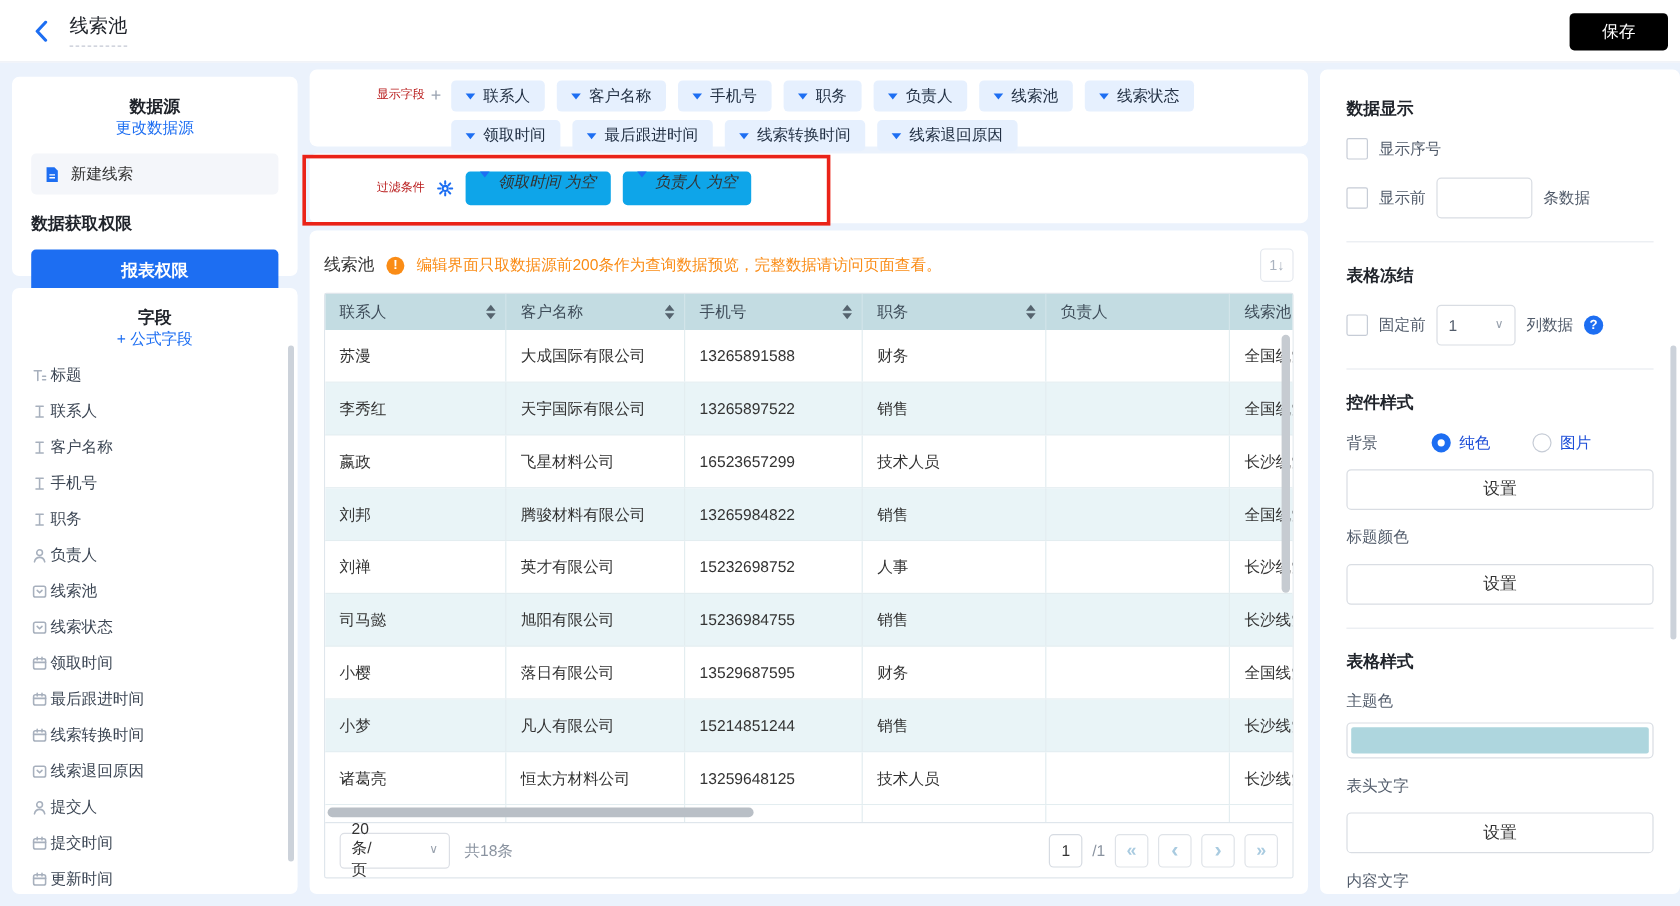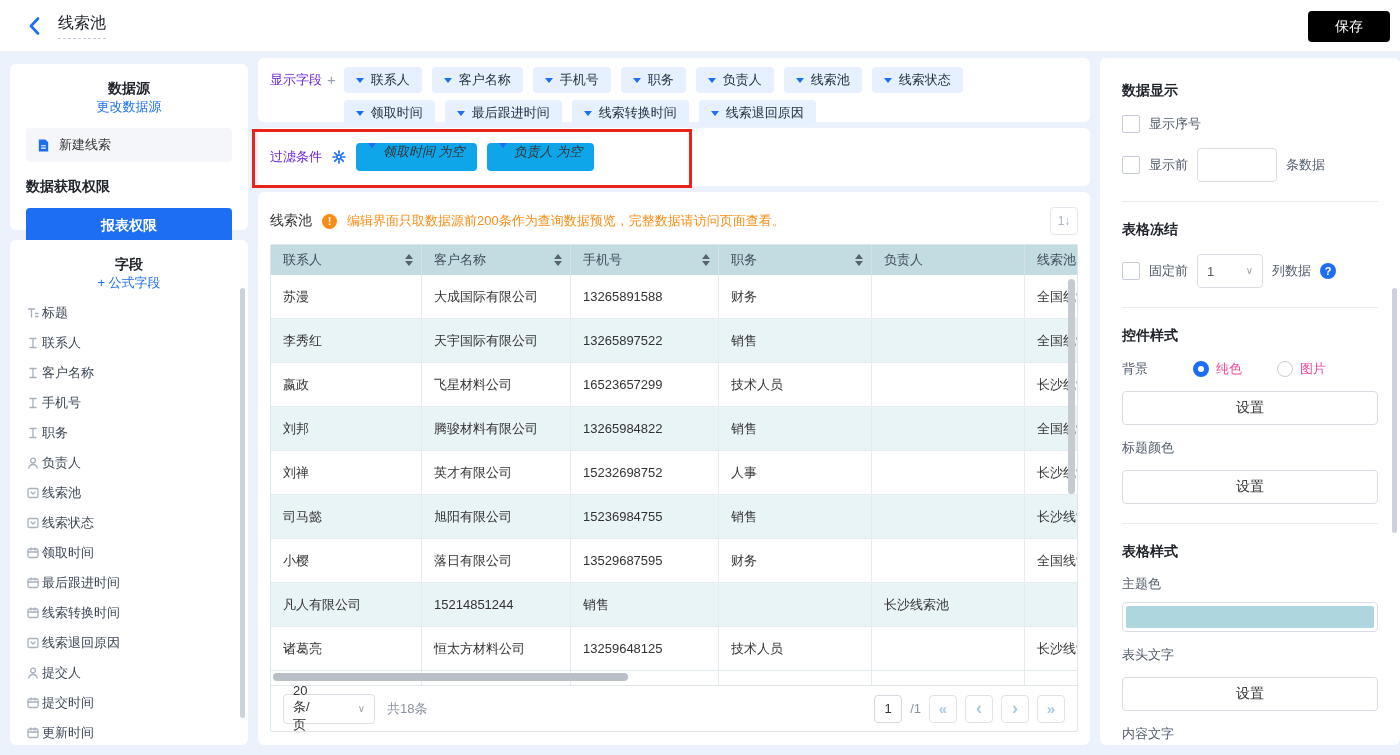--- a/index.html
+++ b/index.html
@@ -26,21 +26,21 @@
   .card-fields{left:10px;top:240px;width:238px;height:505px;padding:16px;overflow:hidden;}
   .field-list{margin-top:6px;}
   .field-item{height:30px;display:flex;align-items:center;gap:2px;cursor:pointer;}
   .ficon{width:14px;height:14px;display:flex;align-items:center;}
   .flabel{font-size:13px;color:#3c4654;}
   .vscroll{position:absolute;border-radius:3px;background:#ccd2da;}
   .fields-scroll{right:3px;top:48px;width:5px;height:430px;}
 
   
   .card-chips{left:258px;top:58px;width:832px;height:64px;padding:9px 12px;display:flex;align-items:flex-start;}
-  .sec-label{font-size:13px;color:#6d28d9;line-height:26px;white-space:nowrap;}
+  .sec-label{font-size:10px;color:#b91c1c;line-height:26px;white-space:nowrap;margin-left:44px;}
   .add-plus{color:#99a2b0;font-size:15px;line-height:26px;margin:0 8px 0 5px;cursor:pointer;}
   .chips-wrap{display:flex;flex-wrap:wrap;gap:7px 10px;width:700px;}
   .chip{height:26px;background:#e6f0fe;border-radius:4px;display:flex;align-items:center;padding:0 12px;gap:7px;cursor:pointer;}
   .chip .lbl{font-size:13px;color:#223044;white-space:nowrap;}
   .caret{width:0;height:0;border-left:4px solid transparent;border-right:4px solid transparent;border-top:5px solid #1d6ef2;}
 
   .card-filter{left:258px;top:128px;width:832px;height:58px;padding:0 12px;display:flex;align-items:center;gap:10px;}
   .fchip{height:28px;background:#0ea5e9;border-radius:4px;display:flex;align-items:flex-start;padding:0 12px;gap:7px;cursor:pointer;font-style:italic;}
   .fchip .lbl{font-size:13px;color:#333;white-space:nowrap;}
   .gear{display:flex;align-items:center;cursor:pointer;}
@@ -96,21 +96,21 @@
   .r-lbl{font-size:13px;color:#525c6b;}
   .cb{width:16px;height:16px;border:1px solid #c6ccd6;border-radius:2px;background:#fff;flex:none;cursor:pointer;}
   .num-input{width:80px;height:34px;border:1px solid #d9dde3;border-radius:4px;box-sizing:border-box;font-size:13px;padding:0 8px;color:#333;outline:none;}
   .mini-select{width:66px;height:34px;border:1px solid #d9dde3;border-radius:4px;box-sizing:border-box;display:flex;align-items:center;justify-content:space-between;padding:0 9px;cursor:pointer;}
   .mini-select .v{font-size:13px;color:#525c6b;}
   .help-ic{width:16px;height:16px;border-radius:50%;background:#1d6ef2;color:#fff;font-size:11px;font-weight:bold;display:flex;align-items:center;justify-content:center;flex:none;cursor:pointer;}
   .help-ic::after{content:"?";}
   .divider{height:1px;background:#e8ebf0;margin:19px 0;}
   .radio{width:16px;height:16px;border-radius:50%;box-sizing:border-box;border:1px solid #c6ccd6;background:#fff;flex:none;cursor:pointer;}
   .radio.checked{border:5px solid #1d6ef2;}
-  .radio-lbl{font-size:13px;color:#ec4899;margin-left:7px;}
+  .radio-lbl{font-size:13px;color:#1d4ed8;margin-left:7px;}
   .radio-grp{display:flex;align-items:center;margin-left:36px;}
   .radio-grp + .radio-grp{margin-left:26px;}
   .set-btn{margin-top:13px;width:100%;height:34px;border:1px solid #d9dde3;border-radius:4px;background:#fff;font-size:14px;color:#333;display:flex;align-items:center;justify-content:center;cursor:pointer;box-sizing:border-box;}
   .sub-lbl{margin-top:14px;font-size:13px;color:#525c6b;}
   .swatch{margin-top:9px;height:30px;border:1px solid #d9dde3;border-radius:4px;padding:3px;box-sizing:border-box;cursor:pointer;}
   .swatch-fill{width:100%;height:100%;border-radius:2px;}
   .right-scroll{right:3px;top:230px;width:5px;height:245px;}
 </style>
 </head>
 <body>
@@ -535,20 +535,21 @@
               <div class="trow">
                 <div>小樱</div>
                 <div>落日有限公司</div>
                 <div>13529687595</div>
                 <div>财务</div>
                 <div></div>
                 <div>全国线索池</div>
               </div>
 
               <div class="trow">
+                <div>小梦</div>
                 <div>凡人有限公司</div>
                 <div>15214851244</div>
                 <div>销售</div>
                 <div></div>
                 <div>长沙线索池</div>
               </div>
 
               <div class="trow">
                 <div>诸葛亮</div>
                 <div>恒太方材料公司</div>

